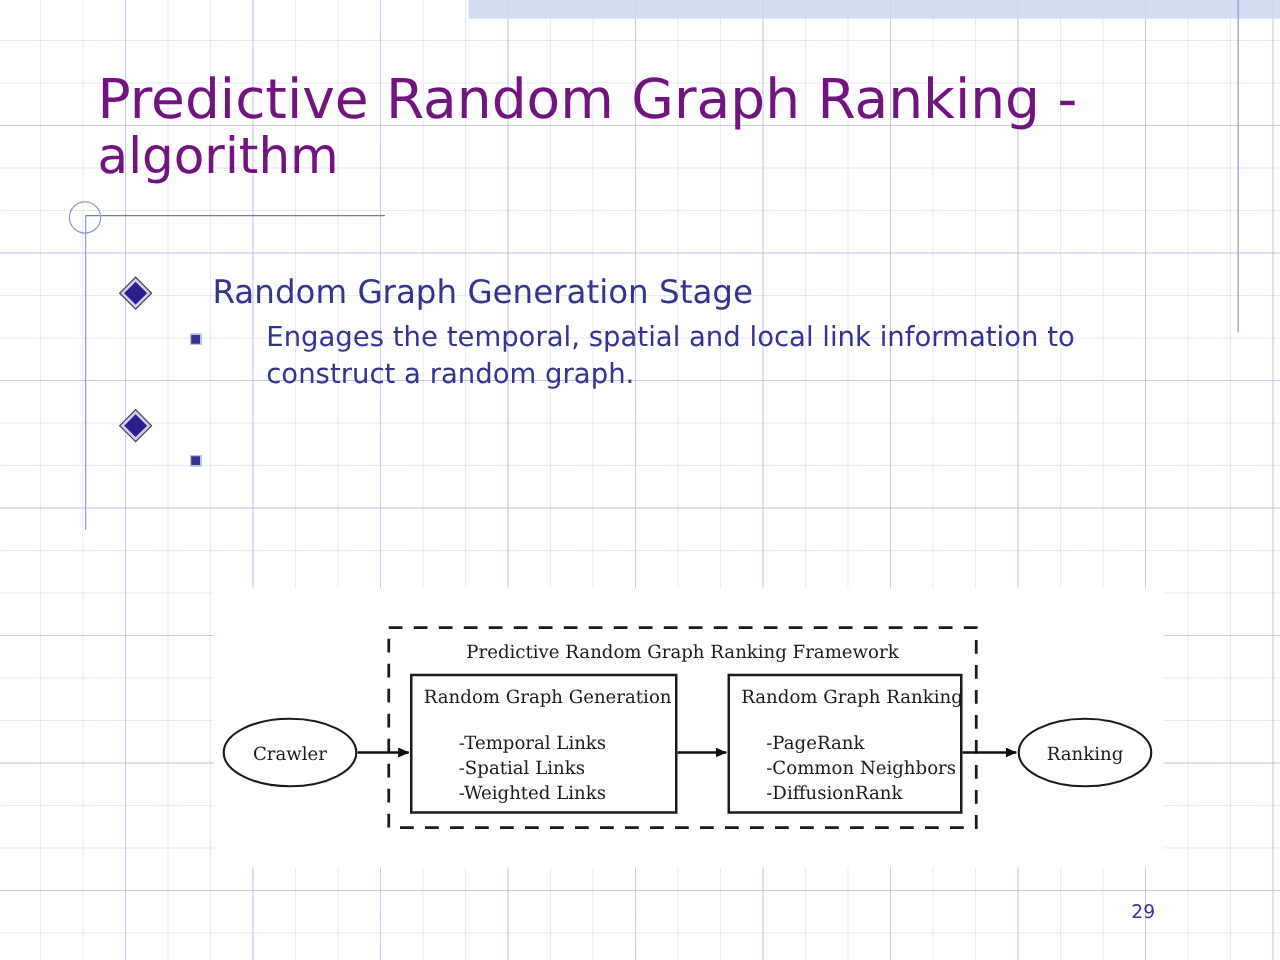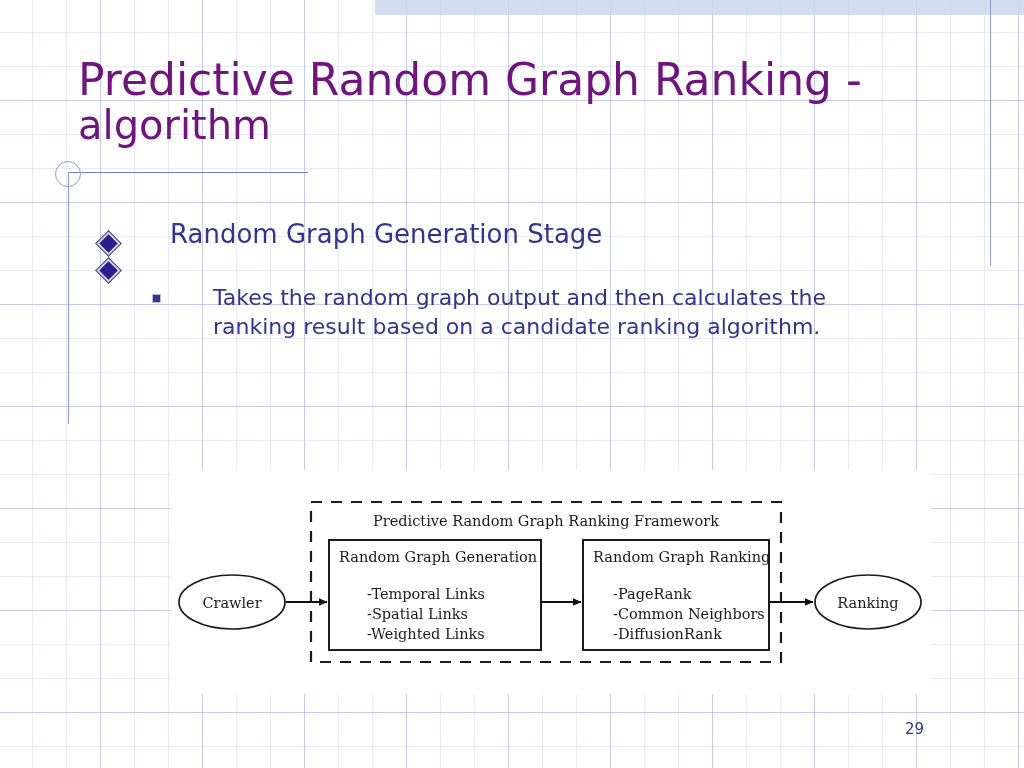--- a/index.html
+++ b/index.html
@@ -100,21 +100,21 @@
   #body {
     position: absolute;
     left: 100px;
     top: 218px;
     width: 880px;
     color: #2e3192;
   }
   .bullet-l1 {
     position: relative;
     display: flex;
-    align-items: flex-end;
+    align-items: flex-start;
     margin-bottom: 2px;
   }
   .diamond {
     flex: 0 0 auto;
     width: 17px;
     height: 17px;
     margin-top: 8px;
     margin-right: 53px;
     transform: rotate(45deg);
     background: #2b1d8c;
@@ -191,27 +191,30 @@
   <div id="deco-hline"></div>
   <div id="deco-circle"></div>
   <div id="deco-vline"></div>
 
   <div id="body">
 
     <div class="bullet-l1">
       <span class="diamond"></span>
       <span class="l1-text">Random Graph Generation Stage</span>
     </div>
+    <div class="bullet-l2">
+      <span class="square"></span>
+      <span class="l2-text">Engages the temporal, spatial and local link information to construct a random graph.</span>
+    </div>
 
     <div class="bullet-l1">
       <span class="diamond"></span>
     </div>
     <div class="bullet-l2">
       <span class="square"></span>
-      <span class="l2-text">Takes the random graph output and then calculates the ranking result based on a candidate ranking algorithm.</span>
     </div>
 
   </div>
 
   <div id="figure">
     <svg width="760" height="224" viewBox="0 0 760 224" xmlns="http://www.w3.org/2000/svg">
       <defs>
         <marker id="arrowhead" markerWidth="9" markerHeight="8" refX="8.5" refY="4" orient="auto" markerUnits="userSpaceOnUse">
           <path d="M0,0 L9,4 L0,8 z" fill="#101010"></path>
         </marker>

